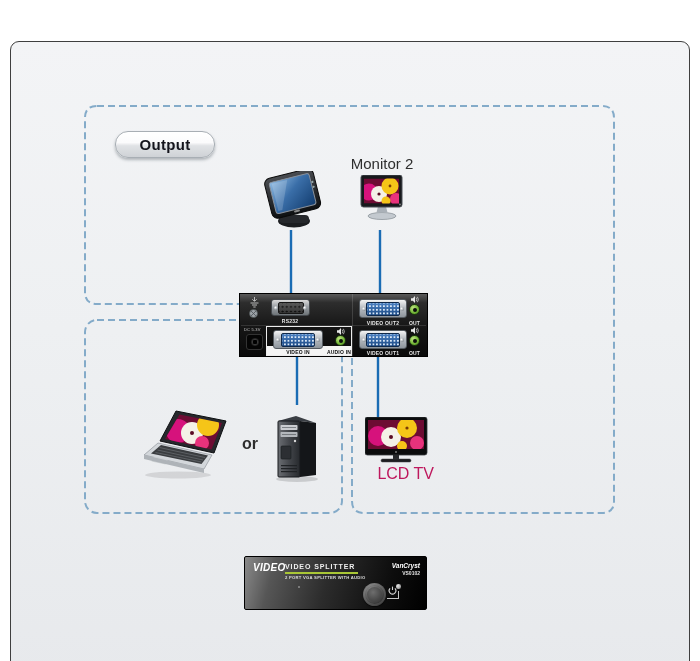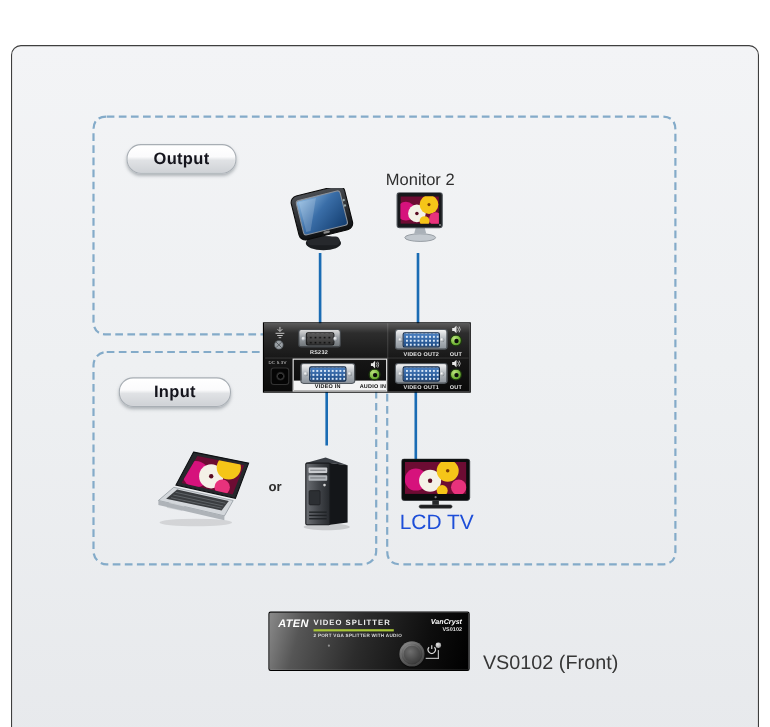--- a/index.html
+++ b/index.html
@@ -77,21 +77,20 @@
   <svg id="overlay" class="abs" viewBox="0 0 700 661">
     <path d="M97,75 H602 Q614,75 614,87 V470 Q614,482 602,482 H364 Q352,482 352,470 V284 Q352,273 341,273 H97 Q85,273 85,261 V87 Q85,75 97,75 Z" fill="none" stroke="#84abc9" stroke-width="2" stroke-dasharray="7 4"></path>
     <rect x="85" y="289" width="257" height="193" rx="12" fill="none" stroke="#84abc9" stroke-width="2" stroke-dasharray="7 4"></rect>
     <line x1="291" y1="199" x2="291" y2="263" stroke="#1a6cb4" stroke-width="2.4"></line>
     <line x1="380" y1="199" x2="380" y2="263" stroke="#1a6cb4" stroke-width="2.4"></line>
     <line x1="297" y1="325" x2="297" y2="374" stroke="#1a6cb4" stroke-width="2.4"></line>
     <line x1="378" y1="325" x2="378" y2="387" stroke="#1a6cb4" stroke-width="2.4"></line>
   </svg>
 
   <div class="abs pill" style="left:115px;top:100px;width:98px;height:25px;">Output</div>
-  <div class="abs pill" style="left:108px;top:312px;width:100px;height:25px;">Input</div>
 
   <svg class="abs icon" style="left:263px;top:140px;" width="64" height="58" viewBox="0 0 64 58">
     <defs>
       <linearGradient id="tm-scr" x1="0" y1="0" x2="1" y2="1">
         <stop offset="0" stop-color="#8fbbe2"></stop>
           <stop offset=".45" stop-color="#3a6ea8"></stop>
           <stop offset="1" stop-color="#123c6e"></stop>
       </linearGradient>
       <linearGradient id="tm-frame" x1="0" y1="0" x2="0" y2="1">
         <stop offset="0" stop-color="#4a4d52"></stop>
@@ -149,21 +148,21 @@
       <circle cx="60" cy="34" r="7" fill="#e8327c"></circle>
       <circle cx="50" cy="24" r="2" fill="#5a0b23"></circle>
     </g>
     <polygon points="16,34 70,46 62,60 2,46" fill="#d3d7db" stroke="#9aa0a6" stroke-width=".8"></polygon>
     <polygon points="19,36 66,46.5 59.5,55 9,44.5" fill="#3a3d40"></polygon>
     <path d="M17.5 38.5 L63 48.5 M15.5 41 L61 51 M13.5 43.5 L59.5 53" stroke="#6a6e72" stroke-width=".7" fill="none"></path>
     <polygon points="12,47.5 26,50.5 23.5,55.5 9.5,52.5" fill="#cfd3d6"></polygon>
     <polygon points="2,46 62,60 62,64 2,50" fill="#aeb3b8"></polygon>
   </svg>
 
-  <div class="abs devlabel" style="left:236px;top:404px;width:28px;font-size:12px;font-weight:bold;">or</div>
+  <div class="abs devlabel" style="left:236px;top:404px;width:28px;font-size:16px;font-weight:bold;">or</div>
 
   <svg class="abs icon" style="left:272px;top:382px;" width="48" height="70" viewBox="0 0 48 70">
     <defs>
       <linearGradient id="pc-front" x1="0" y1="0" x2="1" y2="0">
         <stop offset="0" stop-color="#6b6e73"></stop>
           <stop offset=".5" stop-color="#44474c"></stop>
           <stop offset="1" stop-color="#26292d"></stop>
       </linearGradient>
     </defs>
     <ellipse cx="25" cy="66" rx="21" ry="3" fill="#000" opacity=".14"></ellipse>
@@ -195,21 +194,21 @@
       <circle cx="42" cy="11" r="10" fill="#f5c518"></circle>
       <circle cx="52" cy="26" r="7" fill="#e8327c"></circle>
       <circle cx="37" cy="29" r="5" fill="#f5c518"></circle>
       <circle cx="26" cy="20" r="2" fill="#5a0b23"></circle>
       <circle cx="42" cy="11" r="1.6" fill="#7a3c06"></circle>
     </g>
     <circle cx="31" cy="35" r="1" fill="#7d7d7d"></circle>
     <rect x="28" y="38" width="6" height="4" fill="#26282b"></rect>
     <rect x="16" y="42" width="30" height="3" rx="1.5" fill="#1c1e20" stroke="#3c3f42" stroke-width=".5"></rect>
   </svg>
-  <div class="abs devlabel" style="left:360px;top:434px;width:74px;font-size:19px;color:#1d4ed8;">LCD TV</div>
+  <div class="abs devlabel" style="left:360px;top:434px;width:74px;font-size:16px;color:#be185d;text-align:right;">LCD TV</div>
 
   <div id="rear" class="abs">
     <div class="abs divh"></div>
     <div class="abs divv"></div>
 
     <svg class="abs" style="left:9px;top:3px;" width="11" height="11" viewBox="0 0 11 11">
       <path d="M5.5 0 V4 M3.3 2.2 L5.5 4.4 L7.7 2.2 M1.5 6 H9.5 M3 8 H8 M4.3 10 H6.7" stroke="#c9c9c9" stroke-width=".9" fill="none"></path>
     </svg>
     <svg class="abs" style="left:9px;top:15px;" width="9" height="9" viewBox="0 0 9 9">
       <circle cx="4.5" cy="4.5" r="4" fill="#9aa0a5" stroke="#4c5155" stroke-width=".7"></circle>
@@ -264,32 +263,31 @@
     <svg class="abs" style="left:171px;top:33px;" width="8" height="7" viewBox="0 0 8 7">
       <path d="M0 2.2 H1.8 L4 0 V7 L1.8 4.8 H0 Z" fill="#e8e8e8"></path>
       <path d="M5.1 1.6 Q6.5 3.5 5.1 5.4 M6.4 .8 Q8.4 3.5 6.4 6.2" stroke="#e8e8e8" stroke-width=".7" fill="none"></path>
     </svg>
     <div class="jack" style="left:169px;top:41px;"></div>
     <div class="abs plabel" style="left:164px;top:56px;width:21px;">OUT</div>
   </div>
 
 
   <div id="front" class="abs">
-    <div class="abs aten" style="left:8px;top:5px;">ATEN</div>
+    <div class="abs aten" style="left:8px;top:5px;">VIDEO</div>
     <div class="abs vstitle" style="left:40px;top:6px;">VIDEO SPLITTER</div>
     <div class="abs greenrule" style="left:40px;top:15px;width:73px;"></div>
     <div class="abs vssub" style="left:40px;top:17.5px;">2 PORT VGA SPLITTER WITH AUDIO</div>
     <div class="abs brandright" style="right:6px;top:5px;">
       <div class="series">VanCryst</div>
       <div class="model">VS0102</div>
     </div>
     <div class="abs irdot" style="left:53px;top:29px;"></div>
     <div class="abs pwrbtn" style="left:118px;top:26px;"></div>
     <svg class="abs" style="left:143px;top:29px;" width="9" height="9" viewBox="0 0 9 9">
       <path d="M2.1 2.4 A3.3 3.3 0 1 0 6.9 2.4" stroke="#d8d8d8" stroke-width="1.1" fill="none"></path>
       <path d="M4.5 .6 V4" stroke="#d8d8d8" stroke-width="1.1"></path>
     </svg>
     <div class="abs bracket" style="left:142px;top:34px;"></div>
     <div class="abs led" style="left:151px;top:27px;"></div>
   </div>
 
-  <div class="abs caption" style="left:439px;top:561px;">VS0102 (Front)</div>
 </div>
 
 </body></html>

